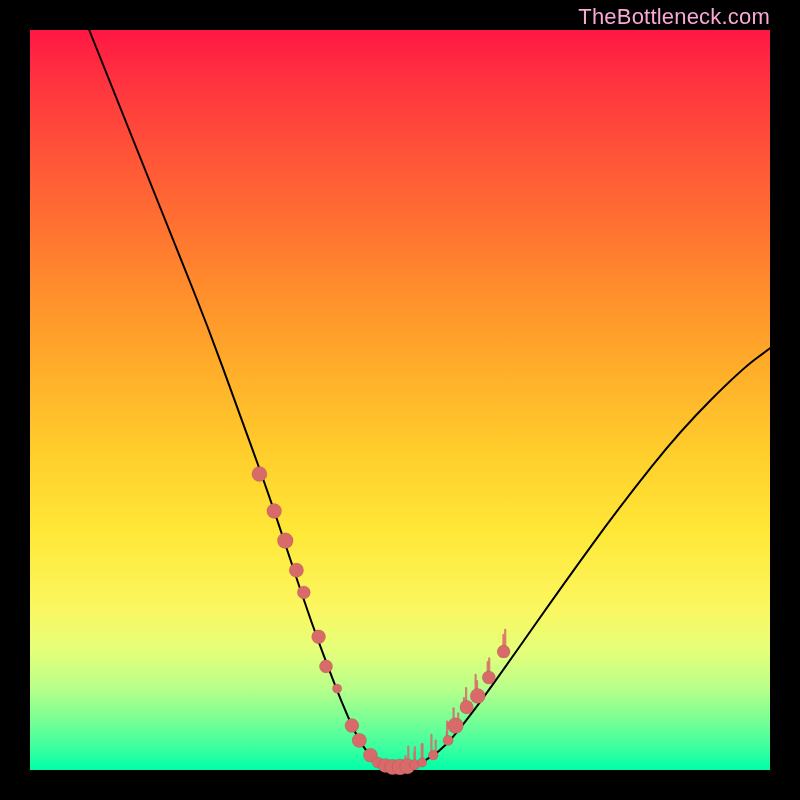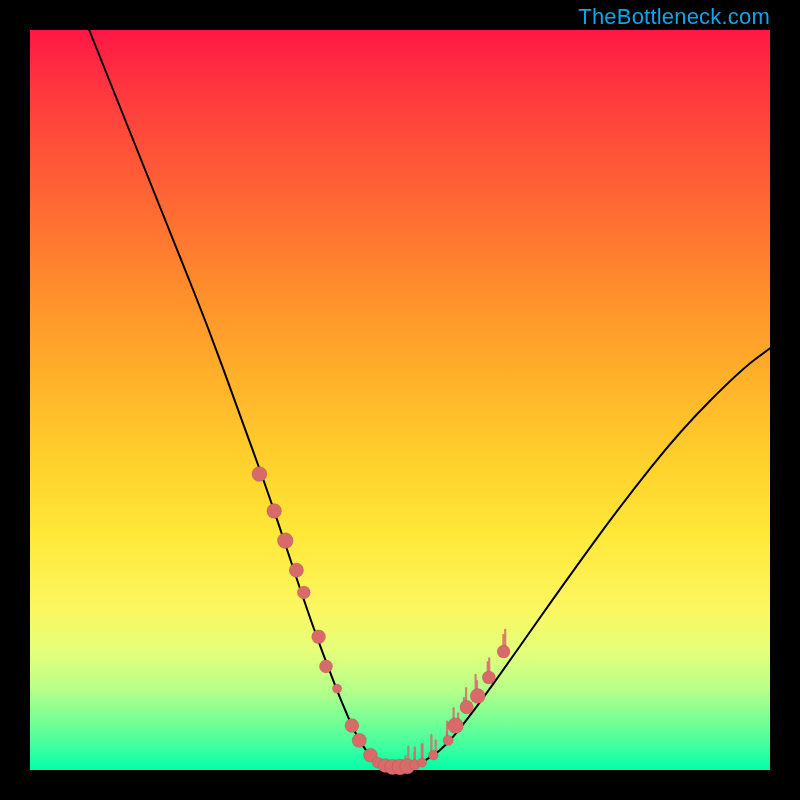--- a/index.html
+++ b/index.html
@@ -41,21 +41,21 @@
       #b8ff8a 89%,
       #7cff94 93%,
       #3cffa0 97%,
       #00ffa8 100%
     );
   }
   .watermark {
     position: absolute;
     top: 4px;
     right: 30px;
-    color: #0ea5e9;
+    color: #f9a8d4;
     font-size: 22px;
     font-weight: 500;
     letter-spacing: 0.2px;
     user-select: none;
     margin-left: 48px;
   }
   svg.curve {
     position: absolute;
     inset: 0;
     width: 740px;

